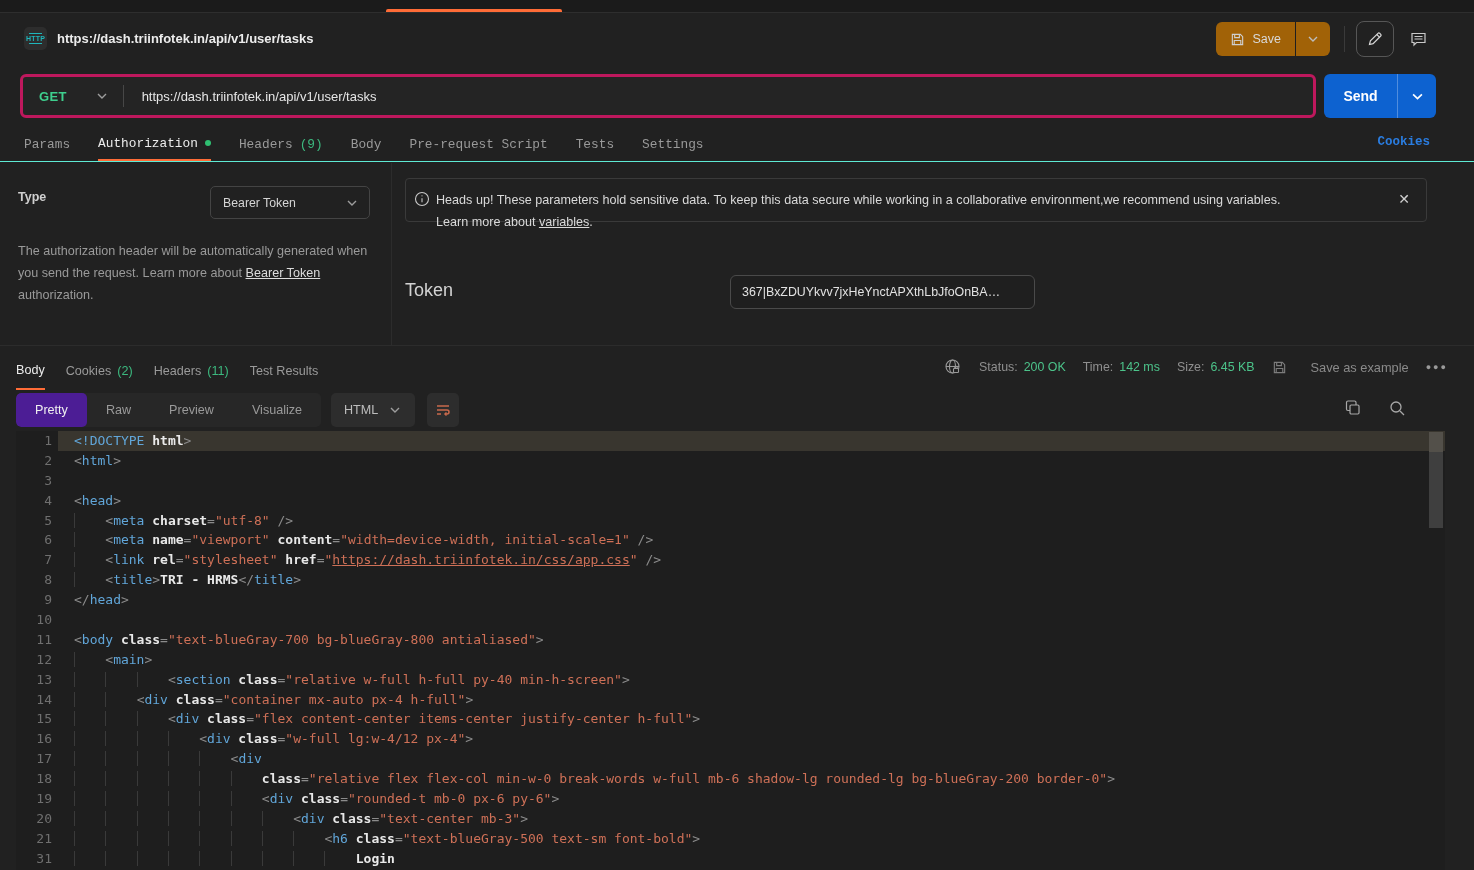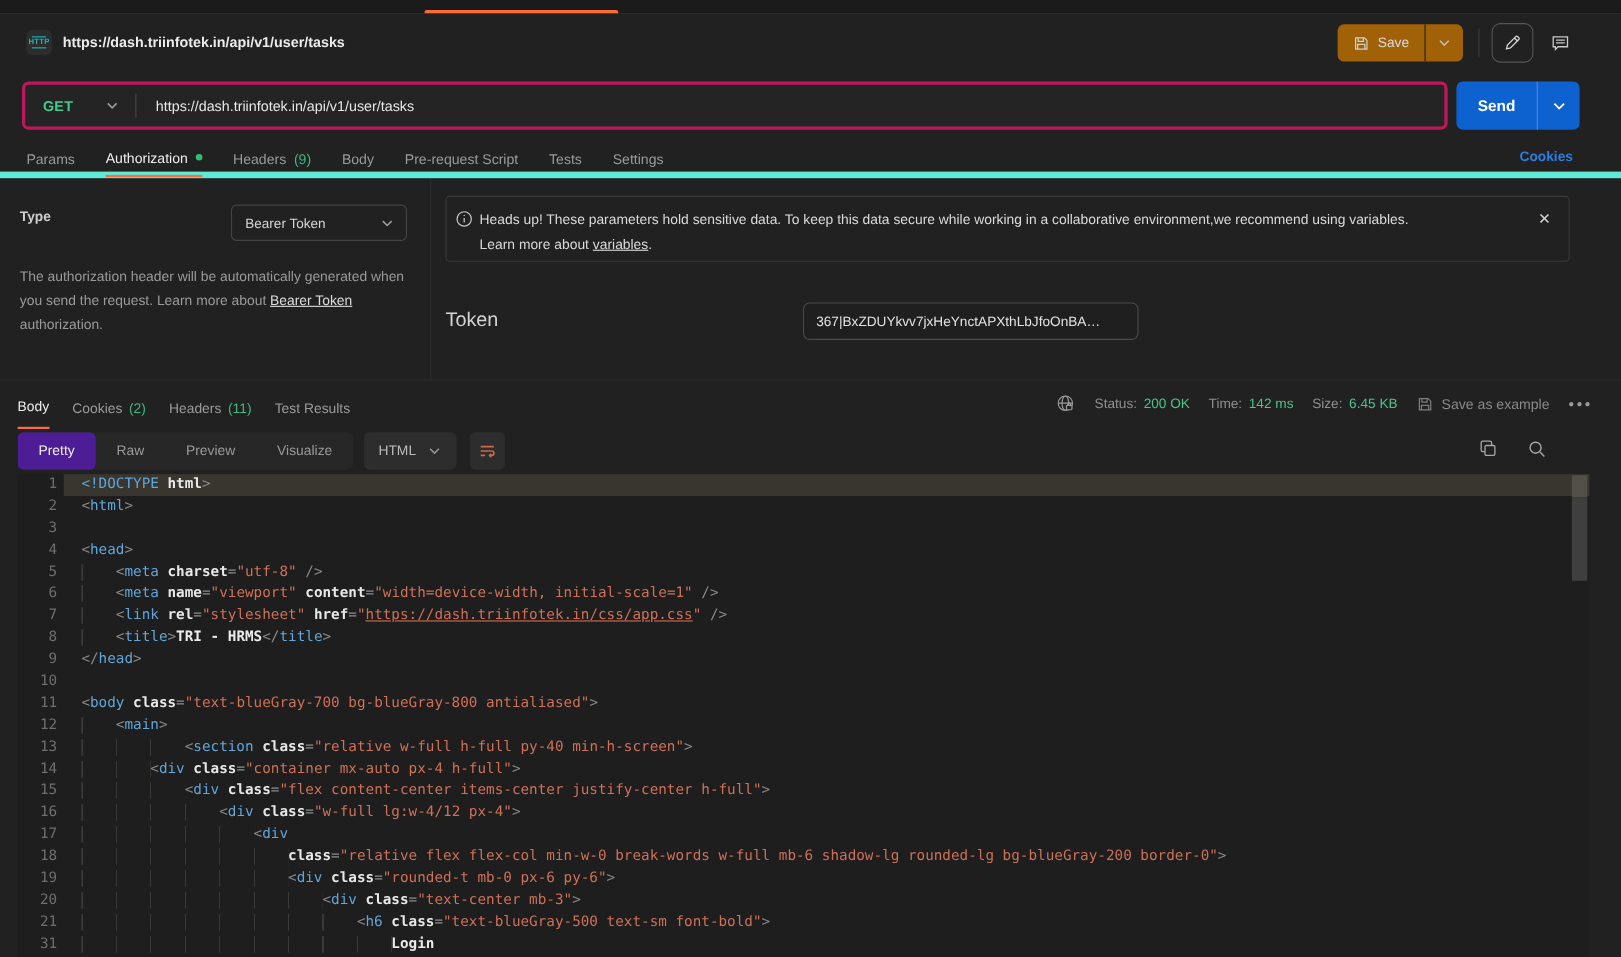--- a/index.html
+++ b/index.html
@@ -39,21 +39,21 @@
   #url-text { padding-left:18px; font-size:13px; color:#e6e6e6; flex:1; white-space:nowrap; overflow:hidden; }
   #send-btn { position:absolute; left:1324px; top:74px; width:112px; height:44px;
     background:#0d62d0; border-radius:6px; display:flex; align-items:stretch; cursor:pointer; }
   #send-label { width:73px; display:flex; align-items:center; justify-content:center;
     color:#fff; font-weight:bold; font-size:14px; }
   #send-caret { flex:1; display:flex; align-items:center; justify-content:center;
     border-left:1px solid rgba(255,255,255,.28); }
 
   
   #tabs-row { position:absolute; left:0; top:127px; width:1474px; height:35px;
-    border-bottom:6px solid #5eead4; }
+    border-bottom:1px solid #5eead4;font-family:Liberation Mono, monospace; }
   #req-tabs { position:absolute; left:24px; top:0; height:35px; display:flex; gap:28px; }
   .tab { display:flex; align-items:center; gap:7px; font-size:12.8px; color:#9a9a9a;
     cursor:pointer; height:34px; }
   .tab.active { color:#ececec; border-bottom:2px solid #ff6c37; }
   .tab .dot { width:6px; height:6px; border-radius:50%; background:#2fbf71; }
   .tab .cnt { color:#3cb97f; }
   #cookies-link { position:absolute; right:44px; top:8px; font-size:12.5px; font-weight:bold;
     color:#2a7de1; cursor:pointer; }
 
   
@@ -62,21 +62,21 @@
   #auth-divider { position:absolute; left:391px; top:0; width:1px; height:183px; background:#2c2c2c; }
   #type-label { position:absolute; left:18px; top:27px; font-size:12.5px; font-weight:bold; color:#cfcfcf; }
   #auth-type-select { position:absolute; left:210px; top:23px; width:160px; height:33px;
     border:1px solid #444; border-radius:5px; display:flex; align-items:center;
     padding:0 12px; font-size:12.3px; color:#d5d5d5; cursor:pointer; }
   #auth-type-select .spacer { flex:1; }
   #auth-desc { position:absolute; left:18px; top:77px; width:358px; font-size:12.6px;
     color:#9a9a9a; line-height:22px; }
   #auth-desc .lnk { color:#dcdcdc; text-decoration:underline; cursor:pointer; }
 
-  #banner { position:absolute; left:405px; top:15px; width:1022px; height:60px;
+  #banner { position:absolute; left:405px; top:15px; width:1022px; height:44px;
     border:1px solid #3a3a3a; border-radius:4px; padding:11px 40px 16px 30px; font-size:12.6px; color:#dadada; }
   #banner .ln1 { line-height:20px; }
   #banner .ln2 { line-height:24px; }
   #banner .lnk { color:#dadada; text-decoration:underline; cursor:pointer; }
   #banner-info { position:absolute; left:8px; top:12px; }
   #banner-close { position:absolute; right:12px; top:10px; width:20px; height:20px;
     display:flex; align-items:center; justify-content:center; color:#d0d0d0; font-size:14px; cursor:pointer; }
 
   #token-label { position:absolute; left:405px; top:117px; font-size:18px; color:#d3d3d3; }
   #token-input { position:absolute; left:730px; top:112px; width:305px; height:34px;
@@ -87,21 +87,21 @@
   
   #resp-head { position:absolute; left:0; top:347px; width:1474px; height:44px; }
   #resp-tabs { position:absolute; left:16px; top:5px; display:flex; gap:21px; height:38px; }
   .rtab { display:flex; align-items:center; gap:6px; font-size:12.6px; color:#9a9a9a; cursor:pointer; }
   .rtab.active { color:#ececec; border-bottom:2px solid #ff6c37; }
   .rtab .cnt { color:#3cb97f; }
   #resp-meta { position:absolute; right:26px; top:0; height:40px; display:flex; align-items:center; gap:17px; }
   .meta-pair { display:flex; gap:6px; font-size:12.4px; }
   .meta-pair .k { color:#8f8f8f; }
   .meta-pair .v { color:#4cc38a; }
-  #save-example { display:flex; align-items:center; gap:8px; color:#8a8a8a; font-size:12.8px; cursor:pointer; }
+  #save-example { display:flex; align-items:center; gap:24px; color:#8a8a8a; font-size:12.8px; cursor:pointer; }
   #more-dots { color:#9a9a9a; font-size:9px; letter-spacing:2px; cursor:pointer; }
 
   
   #view-row { position:absolute; left:16px; top:393px; width:1442px; height:34px; }
   #view-tabs { position:absolute; left:0; top:0; height:34px; display:flex;
     background:#272727; border-radius:5px; overflow:hidden; }
   .vtab { display:flex; align-items:center; padding:0 19px; font-size:12.6px; color:#9a9a9a; cursor:pointer; }
   .vtab.active { background:#4c1d95; color:#f0f0f0; border-radius:5px; }
   #format-select { position:absolute; left:315px; top:0; width:84px; height:34px;
     background:#2d2d2d; border-radius:5px; display:flex; align-items:center; gap:12px;

